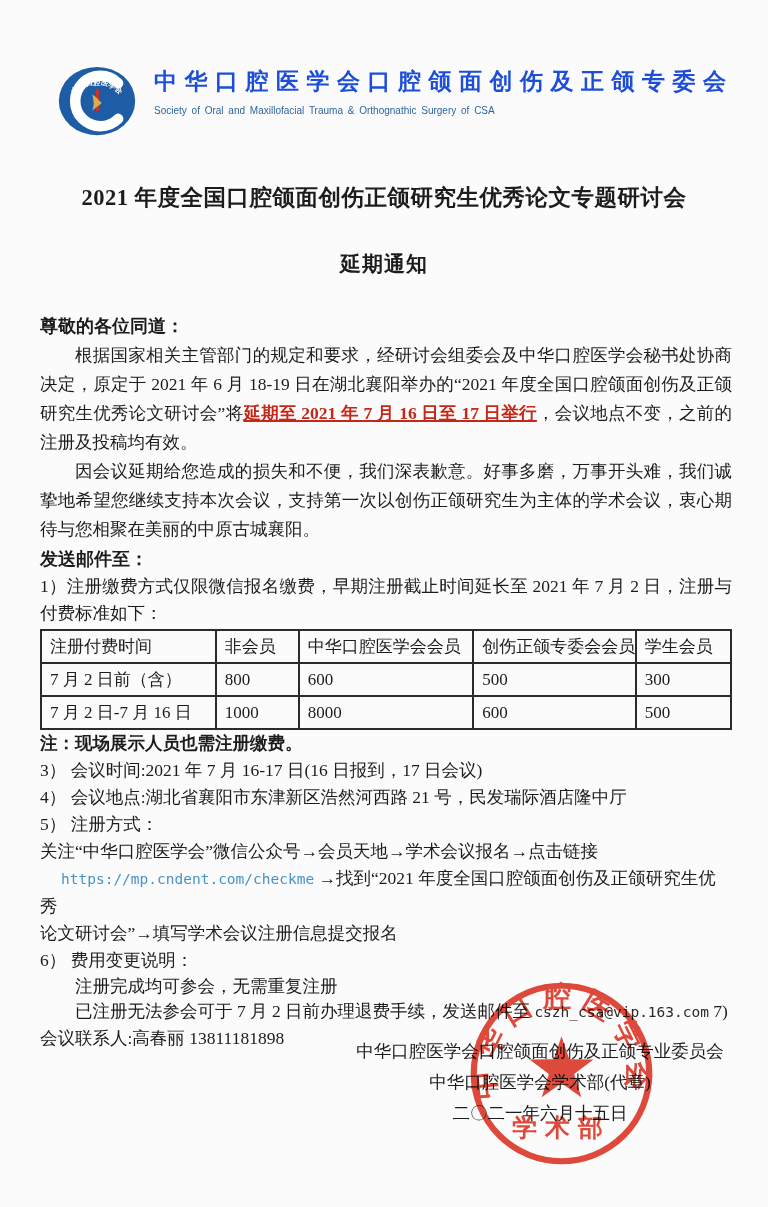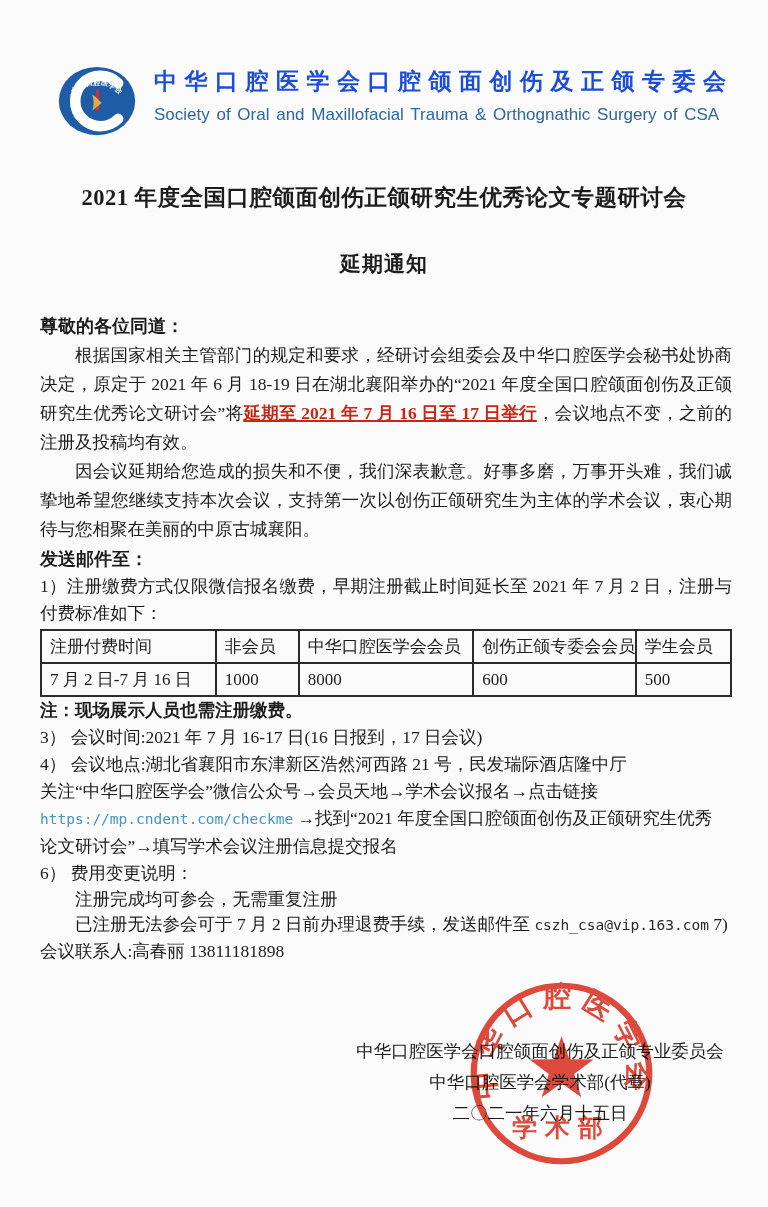--- a/index.html
+++ b/index.html
@@ -13,21 +13,21 @@
   }
   
   .header{position:absolute;top:62px;left:56px;display:flex;align-items:flex-start;}
   .logo{width:82px;height:78px;flex:0 0 auto;}
   .org-text{margin-left:16px;padding-top:4px;}
   .org-cn{
     color:#1d4ed8;font-size:23px;font-weight:600;letter-spacing:7.5px;
     font-family:"Liberation Sans","DejaVu Sans",sans-serif;white-space:nowrap;
   }
   .org-en{
-    color:#2d66a0;font-size:17px;margin-top:8px;word-spacing:2px;
+    color:#2d66a0;font-size:10px;margin-top:8px;word-spacing:2px;
     font-family:"Liberation Sans","DejaVu Sans",sans-serif;white-space:nowrap;
   }
   
   .doc-title{position:absolute;top:182px;left:0;width:100%;text-align:center;
     font-size:22.5px;font-weight:bold;letter-spacing:0.5px;}
   .doc-subtitle{position:absolute;top:250px;left:0;width:100%;text-align:center;
     font-size:21px;font-weight:bold;letter-spacing:1px;}
   
   .body{position:absolute;top:312px;left:40px;width:692px;font-size:17.5px;line-height:29px;}
   .greeting{font-weight:bold;font-size:18px;}
@@ -45,21 +45,21 @@
   table.fee th:nth-child(1),table.fee td:nth-child(1){width:26%;}
   table.fee th:nth-child(2),table.fee td:nth-child(2){width:11%;}
   table.fee th:nth-child(3),table.fee td:nth-child(3){width:26%;}
   table.fee th:nth-child(4),table.fee td:nth-child(4){width:24%;}
   table.fee th:nth-child(5),table.fee td:nth-child(5){width:13%;}
   .table-note{font-weight:bold;line-height:27px;}
   .indent1{padding-left:2em;line-height:25px;}
   .reg-line{line-height:27px;}
   .mono-link{
     font-family:"DejaVu Sans Mono","Liberation Mono",monospace;
-    font-size:14.5px;color:#4793c8;text-decoration:none;
+    font-size:14.5px;color:#4793c8;text-decoration:none;margin-left:21px;
   }
   .mono-email{
     font-family:"DejaVu Sans Mono","Liberation Mono",monospace;
     font-size:14.5px;color:#2a2a2a;
   }
   
   .signature{
     position:absolute;top:1036px;left:312px;width:456px;
     text-align:center;font-size:17.5px;line-height:31px;z-index:1;
   }
@@ -114,33 +114,41 @@
           <tr>
             <th>注册付费时间</th>
             <th>非会员</th>
             <th>中华口腔医学会会员</th>
             <th>创伤正颌专委会会员</th>
             <th>学生会员</th>
           </tr>
         </thead>
       <tbody>
           <tr>
+            <td>7 月 2 日前（含）</td>
+            <td>800</td>
+            <td>600</td>
+            <td>500</td>
+            <td>300</td>
+          </tr>
+          <tr>
             <td>7 月 2 日-7 月 16 日</td>
             <td>1000</td>
             <td>8000</td>
             <td>600</td>
             <td>500</td>
           </tr>
         </tbody>
     </table>
 
     <div class="table-note">注：现场展示人员也需注册缴费。</div>
 
     <div class="item">3） 会议时间:2021 年 7 月 16-17 日(16 日报到，17 日会议)</div>
     <div class="item">4） 会议地点:湖北省襄阳市东津新区浩然河西路 21 号，民发瑞际酒店隆中厅</div>
+    <div class="item">5） 注册方式：</div>
 
     <div class="reg-line">关注“中华口腔医学会”微信公众号→会员天地→学术会议报名→点击链接</div>
     <div class="reg-line"><a class="mono-link" href="#">https://mp.cndent.com/checkme</a><span> →找到“2021 年度全国口腔颌面创伤及正颌研究生优秀</span></div>
     <div class="reg-line">论文研讨会”→填写学术会议注册信息提交报名</div>
 
     <div class="item">6） 费用变更说明：</div>
     <div class="indent1">注册完成均可参会，无需重复注册</div>
     <div class="indent1"><span>已注册无法参会可于 7 月 2 日前办理退费手续，发送邮件至 </span><span class="mono-email">cszh_csa@vip.163.com</span><span> 7)</span></div>
     <div class="item">会议联系人:高春丽 13811181898</div>
   </div>

